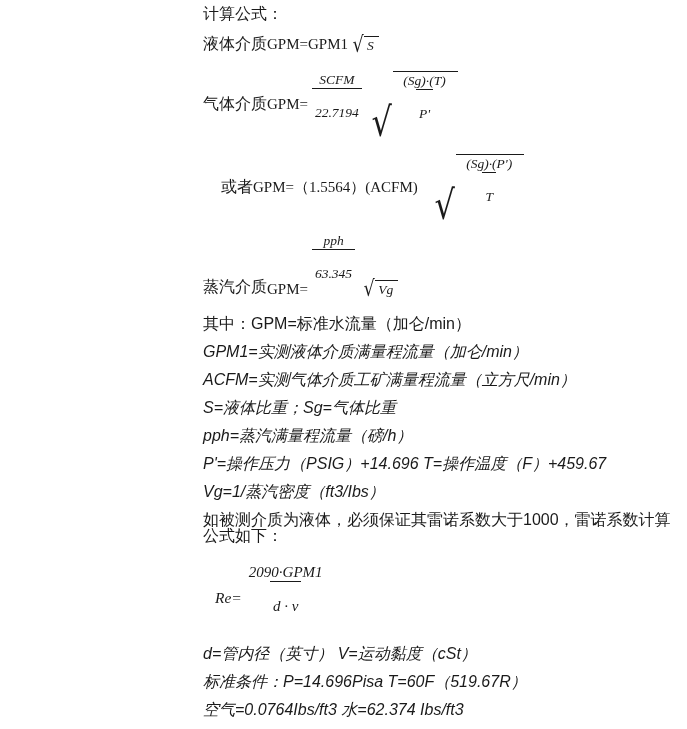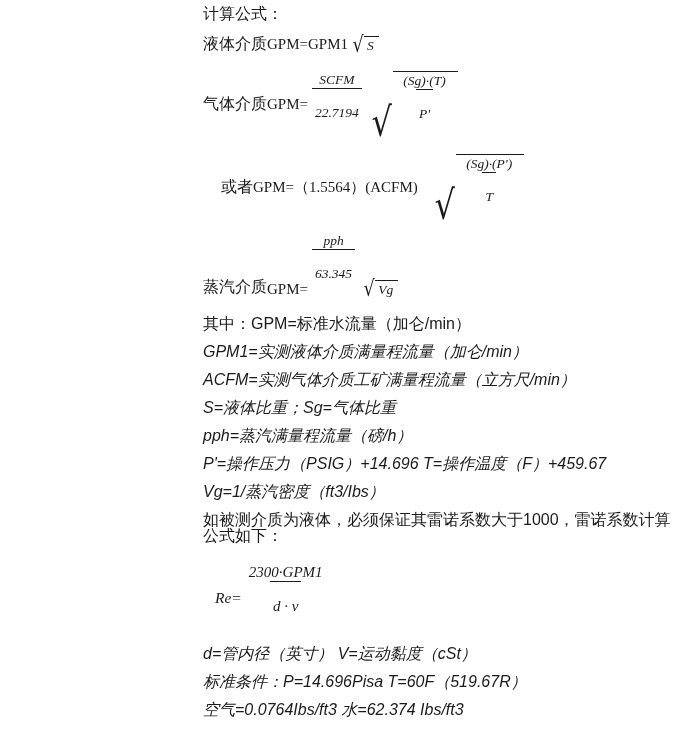--- a/index.html
+++ b/index.html
@@ -156,21 +156,21 @@
   <div class="line cn it">S=液体比重；Sg=气体比重</div>
   <div class="line cn it">pph=蒸汽满量程流量（磅/h）</div>
   <div class="line cn it wrap hang">P'=操作压力（PSIG）+14.696 T=操作温度（F）+459.67</div>
   <div class="line cn it">Vg=1/蒸汽密度（ft3/Ibs）</div>
 
   <div class="line cn wrap hang" style="margin-bottom:20px;">如被测介质为液体，必须保证其雷诺系数大于1000，雷诺系数计算公式如下：</div>
 
   <div class="formula-row formula-center">
     <span class="inline-it">Re=</span>
     <span class="frac" style="font-size:15px;">
-      <span class="num">2300·GPM1</span>
+      <span class="num">2090·GPM1</span>
       <span class="den">d · v</span>
     </span>
   </div>
 
   <div class="line cn it">d=管内径（英寸）  V=运动黏度（cSt）</div>
   <div class="line cn it">标准条件：P=14.696Pisa  T=60F（519.67R）</div>
   <div class="line cn it">空气=0.0764Ibs/ft3  水=62.374 Ibs/ft3</div>
 
 </div>
 

